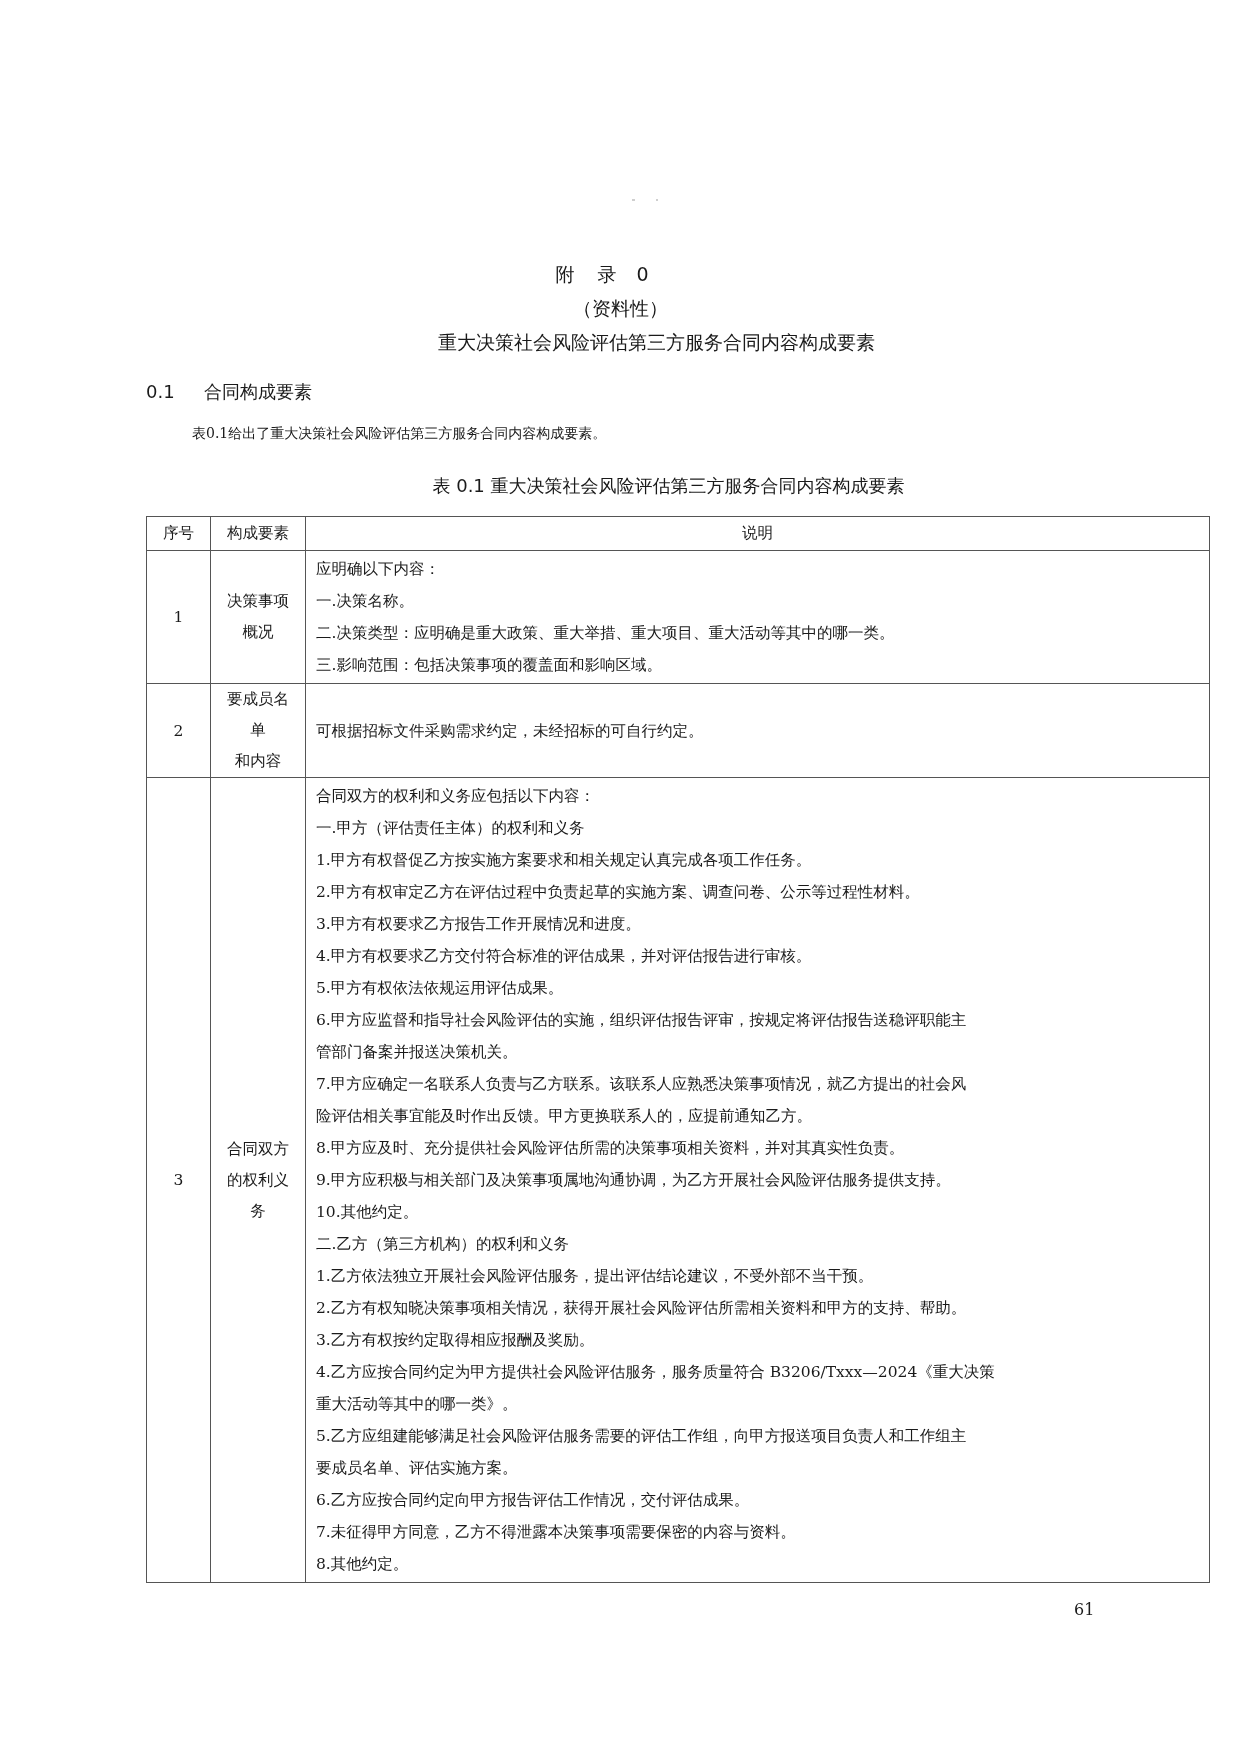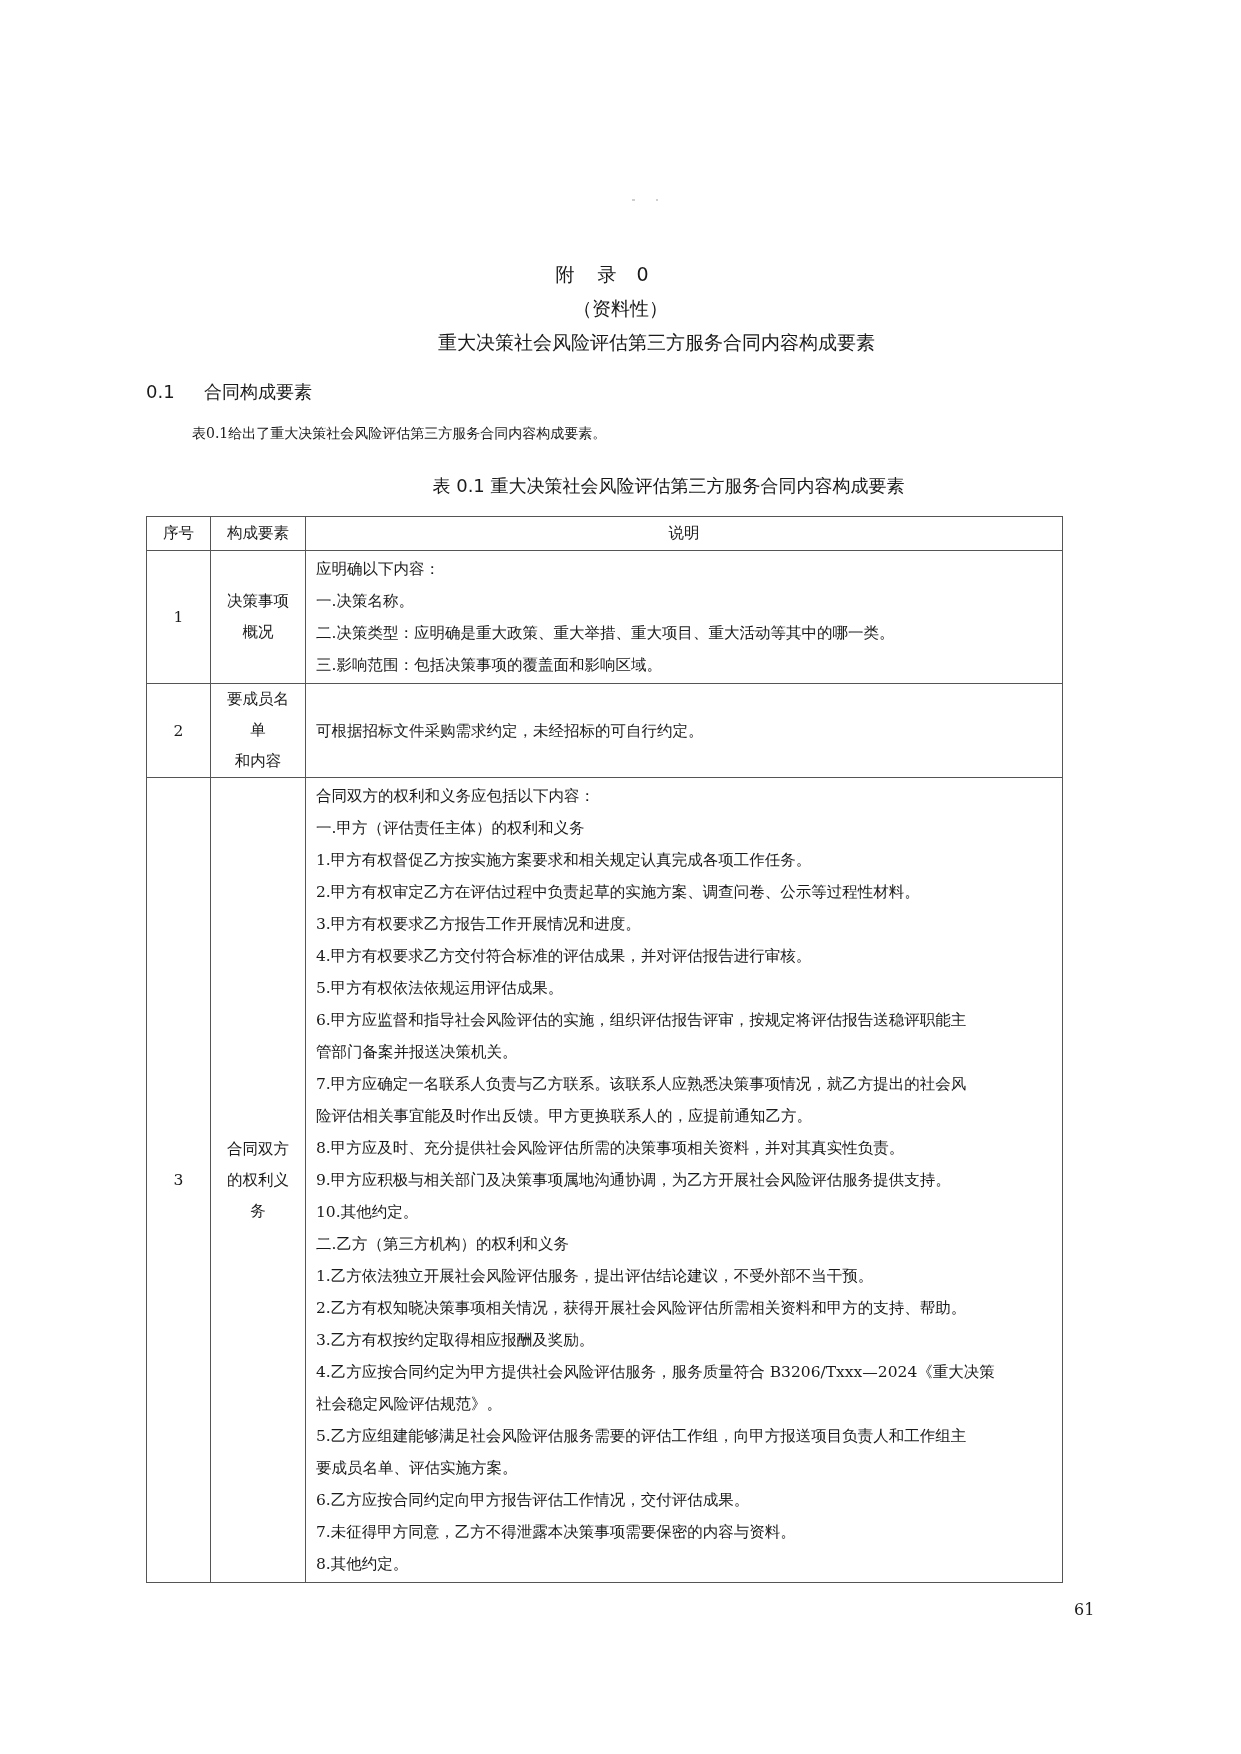--- a/index.html
+++ b/index.html
@@ -12,21 +12,21 @@
     .appendix-sub { position: absolute; left: 0; width: 1241px; top: 296px; text-align: center; font-size: 19px; }
     .appendix-name { position: absolute; left: 0; width: 1241px; top: 330px; text-align: center; font-size: 19px; margin-left: 36px; }
 
     .section-heading { position: absolute; left: 146px; top: 380px; font-size: 18px; }
     .section-heading .num { display: inline-block; width: 58px; }
 
     .intro { position: absolute; left: 192px; top: 425px; font-size: 14px; }
 
     .table-caption { position: absolute; left: 0; width: 1241px; top: 474px; text-align: center; font-size: 18px; padding-left: 48px; }
 
-    table.elements { position: absolute; left: 146px; top: 516px; width: 917px; border-collapse: collapse; font-size: 15.5px; }
+    table.elements { position: absolute; left: 146px; top: 516px; width: 1064px; border-collapse: collapse; font-size: 15.5px; }
     table.elements td, table.elements th { border: 1.5px solid #555; padding: 0; vertical-align: middle; }
     table.elements th { font-weight: normal; height: 33px; text-align: center; }
     table.elements td.idx { width: 63px; text-align: center; }
     table.elements td.elem { width: 94px; text-align: center; line-height: 31px; }
     table.elements td.desc { text-align: left; padding-left: 10px; padding-top: 2px; padding-bottom: 2px; }
     .desc .line { line-height: 32px; white-space: nowrap; }
     .row-2 td { height: 63px; }
     .elem .inner { display: inline-block; width: 66px; }
 
     .page-number { position: absolute; left: 1074px; top: 1600px; font-size: 16px; }
@@ -95,21 +95,21 @@
           <div class="line">7.甲方应确定一名联系人负责与乙方联系。该联系人应熟悉决策事项情况，就乙方提出的社会风</div>
           <div class="line">险评估相关事宜能及时作出反馈。甲方更换联系人的，应提前通知乙方。</div>
           <div class="line">8.甲方应及时、充分提供社会风险评估所需的决策事项相关资料，并对其真实性负责。</div>
           <div class="line">9.甲方应积极与相关部门及决策事项属地沟通协调，为乙方开展社会风险评估服务提供支持。</div>
           <div class="line">10.其他约定。</div>
           <div class="line">二.乙方（第三方机构）的权利和义务</div>
           <div class="line">1.乙方依法独立开展社会风险评估服务，提出评估结论建议，不受外部不当干预。</div>
           <div class="line">2.乙方有权知晓决策事项相关情况，获得开展社会风险评估所需相关资料和甲方的支持、帮助。</div>
           <div class="line">3.乙方有权按约定取得相应报酬及奖励。</div>
           <div class="line">4.乙方应按合同约定为甲方提供社会风险评估服务，服务质量符合 B3206/Txxx—2024《重大决策</div>
-          <div class="line">社会稳定风险评估规范》。</div>
+          <div class="line">重大活动等其中的哪一类》。</div>
           <div class="line">5.乙方应组建能够满足社会风险评估服务需要的评估工作组，向甲方报送项目负责人和工作组主</div>
           <div class="line">要成员名单、评估实施方案。</div>
           <div class="line">6.乙方应按合同约定向甲方报告评估工作情况，交付评估成果。</div>
           <div class="line">7.未征得甲方同意，乙方不得泄露本决策事项需要保密的内容与资料。</div>
           <div class="line">8.其他约定。</div>
         </td>
       </tr>
     </tbody>
 </table>
 

